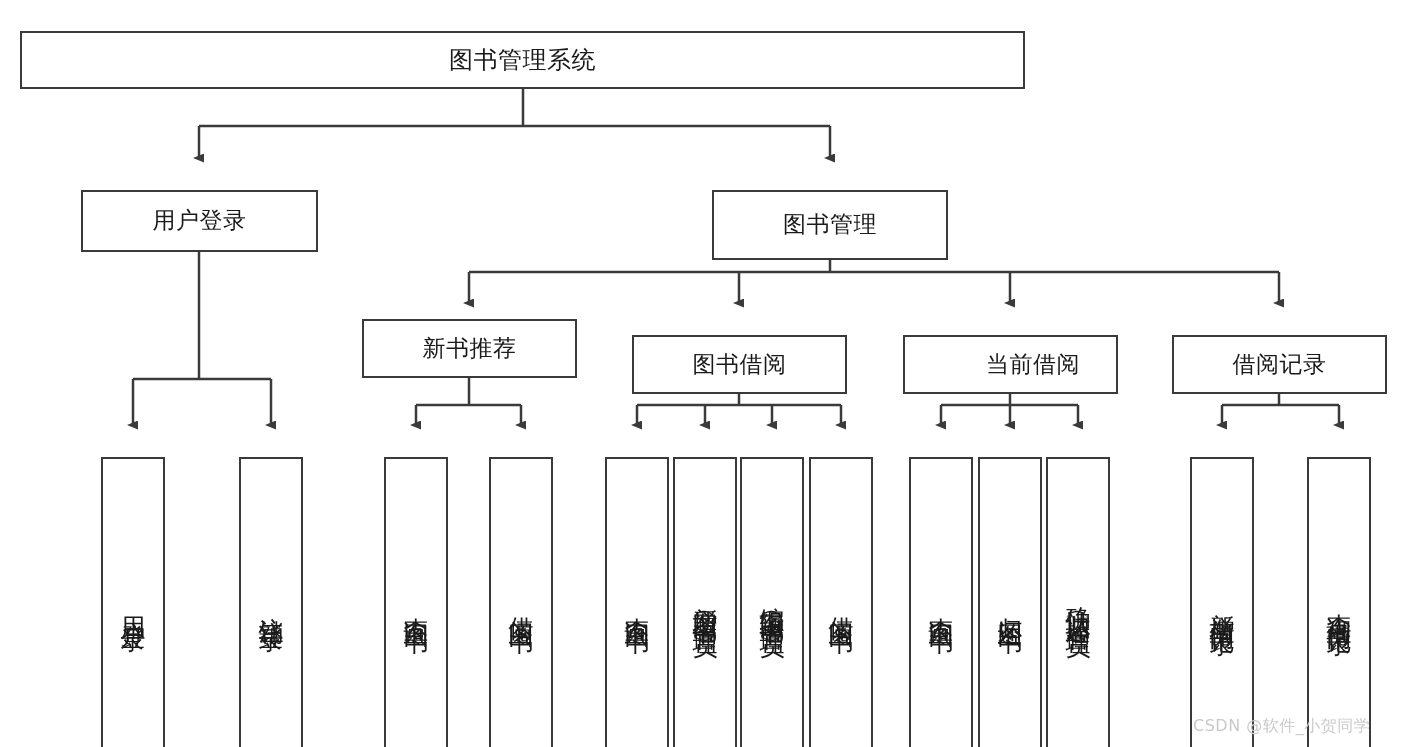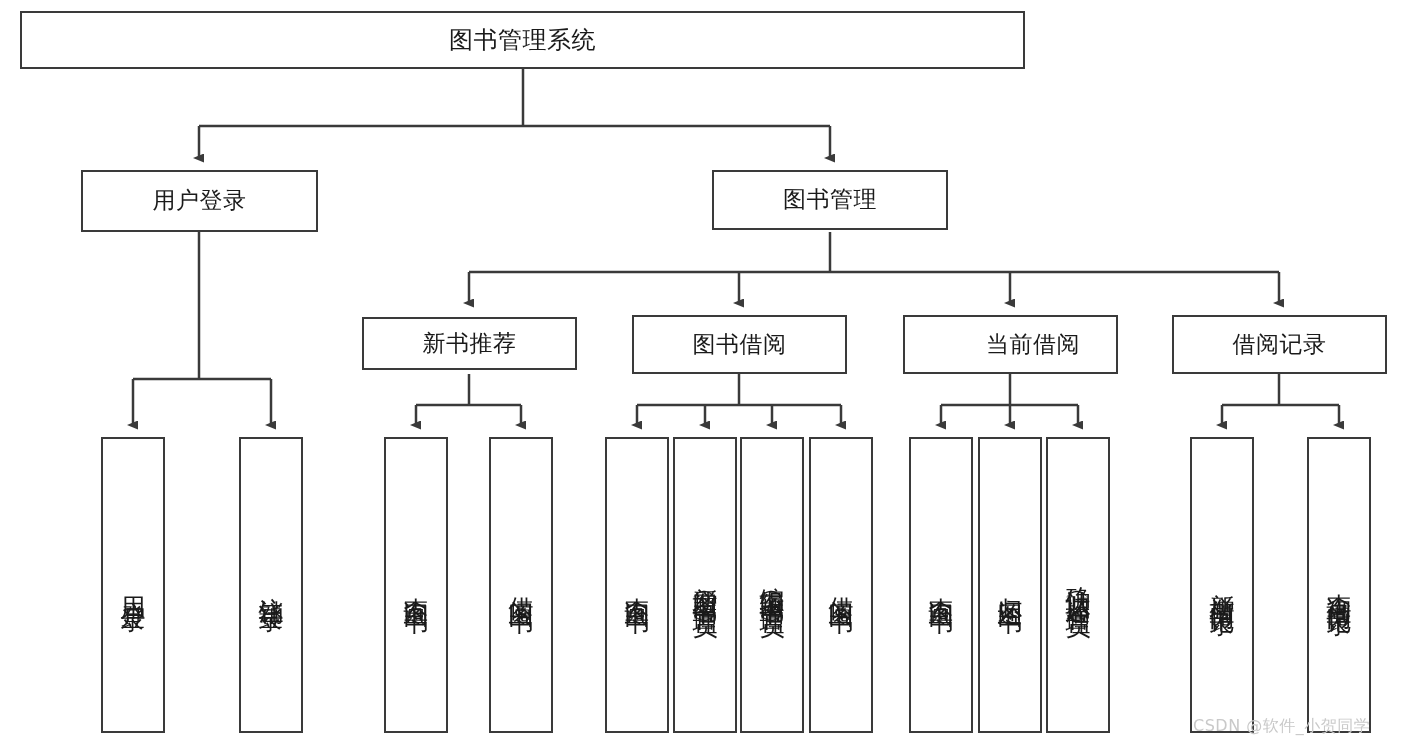--- a/index.html
+++ b/index.html
@@ -22,20 +22,21 @@
   }
   .node{
     position:absolute;
     box-sizing:border-box;
     background:#ffffff;
     border:2.5px solid #3a3a3a;
     display:flex;
     align-items:center;
     justify-content:center;
     color:#1a1a1a;
+    margin-top:20px;
   }
   .node .label{
     display:block;
     text-align:center;
     line-height:1.12;
     letter-spacing:0.5px;
   }
   
   .node.horiz .label{
     font-size:23px;
@@ -118,25 +119,25 @@
     </g>
   </svg>
 
   <div class="node horiz root" style="left:20px;top:11px;width:1005px;height:58px;">
     <span class="label">图书管理系统</span>
   </div>
 
   <div class="node horiz" style="left:81px;top:170px;width:237px;height:62px;">
     <span class="label">用户登录</span>
   </div>
-  <div class="node horiz" style="left:712px;top:170px;width:236px;height:60px;">
+  <div class="node horiz" style="left:712px;top:170px;width:236px;height:70px;">
     <span class="label">图书管理</span>
   </div>
 
-  <div class="node horiz" style="left:362px;top:317px;width:215px;height:53px;">
+  <div class="node horiz" style="left:362px;top:299px;width:215px;height:59px;">
     <span class="label">新书推荐</span>
   </div>
   <div class="node horiz" style="left:632px;top:315px;width:215px;height:59px;align-items:center;">
     <span class="label">图书借阅</span>
   </div>
   <div class="node horiz" style="left:903px;top:315px;width:215px;height:59px;padding-left:45px;">
     <span class="label">当前借阅</span>
   </div>
   <div class="node horiz" style="left:1172px;top:315px;width:215px;height:59px;">
     <span class="label">借阅记录</span>

